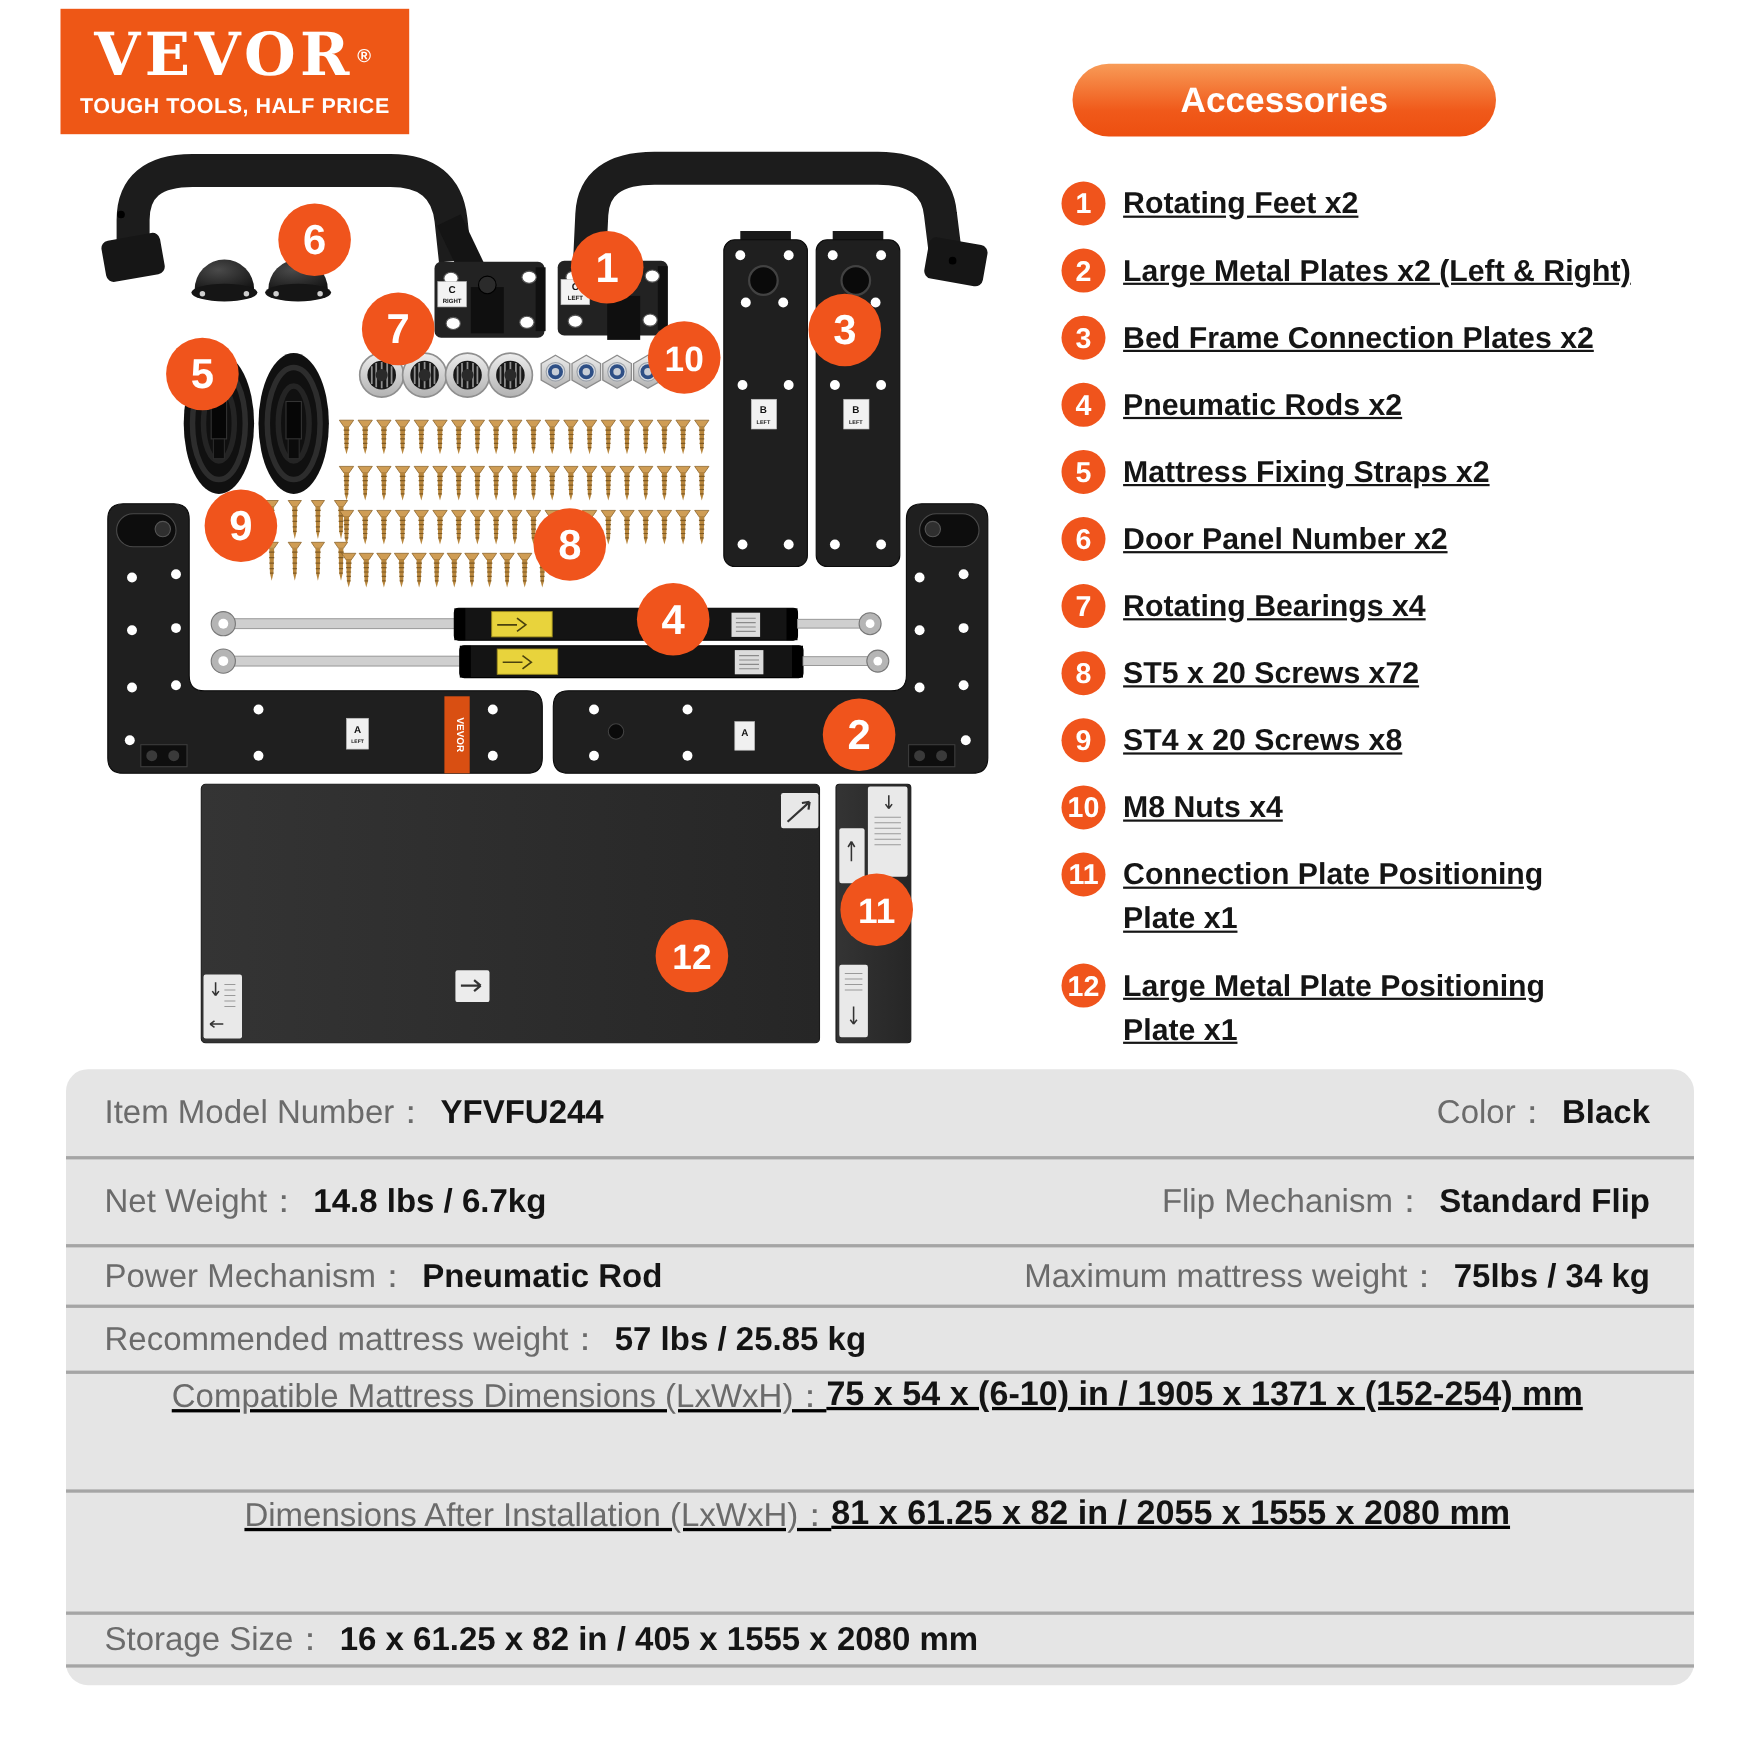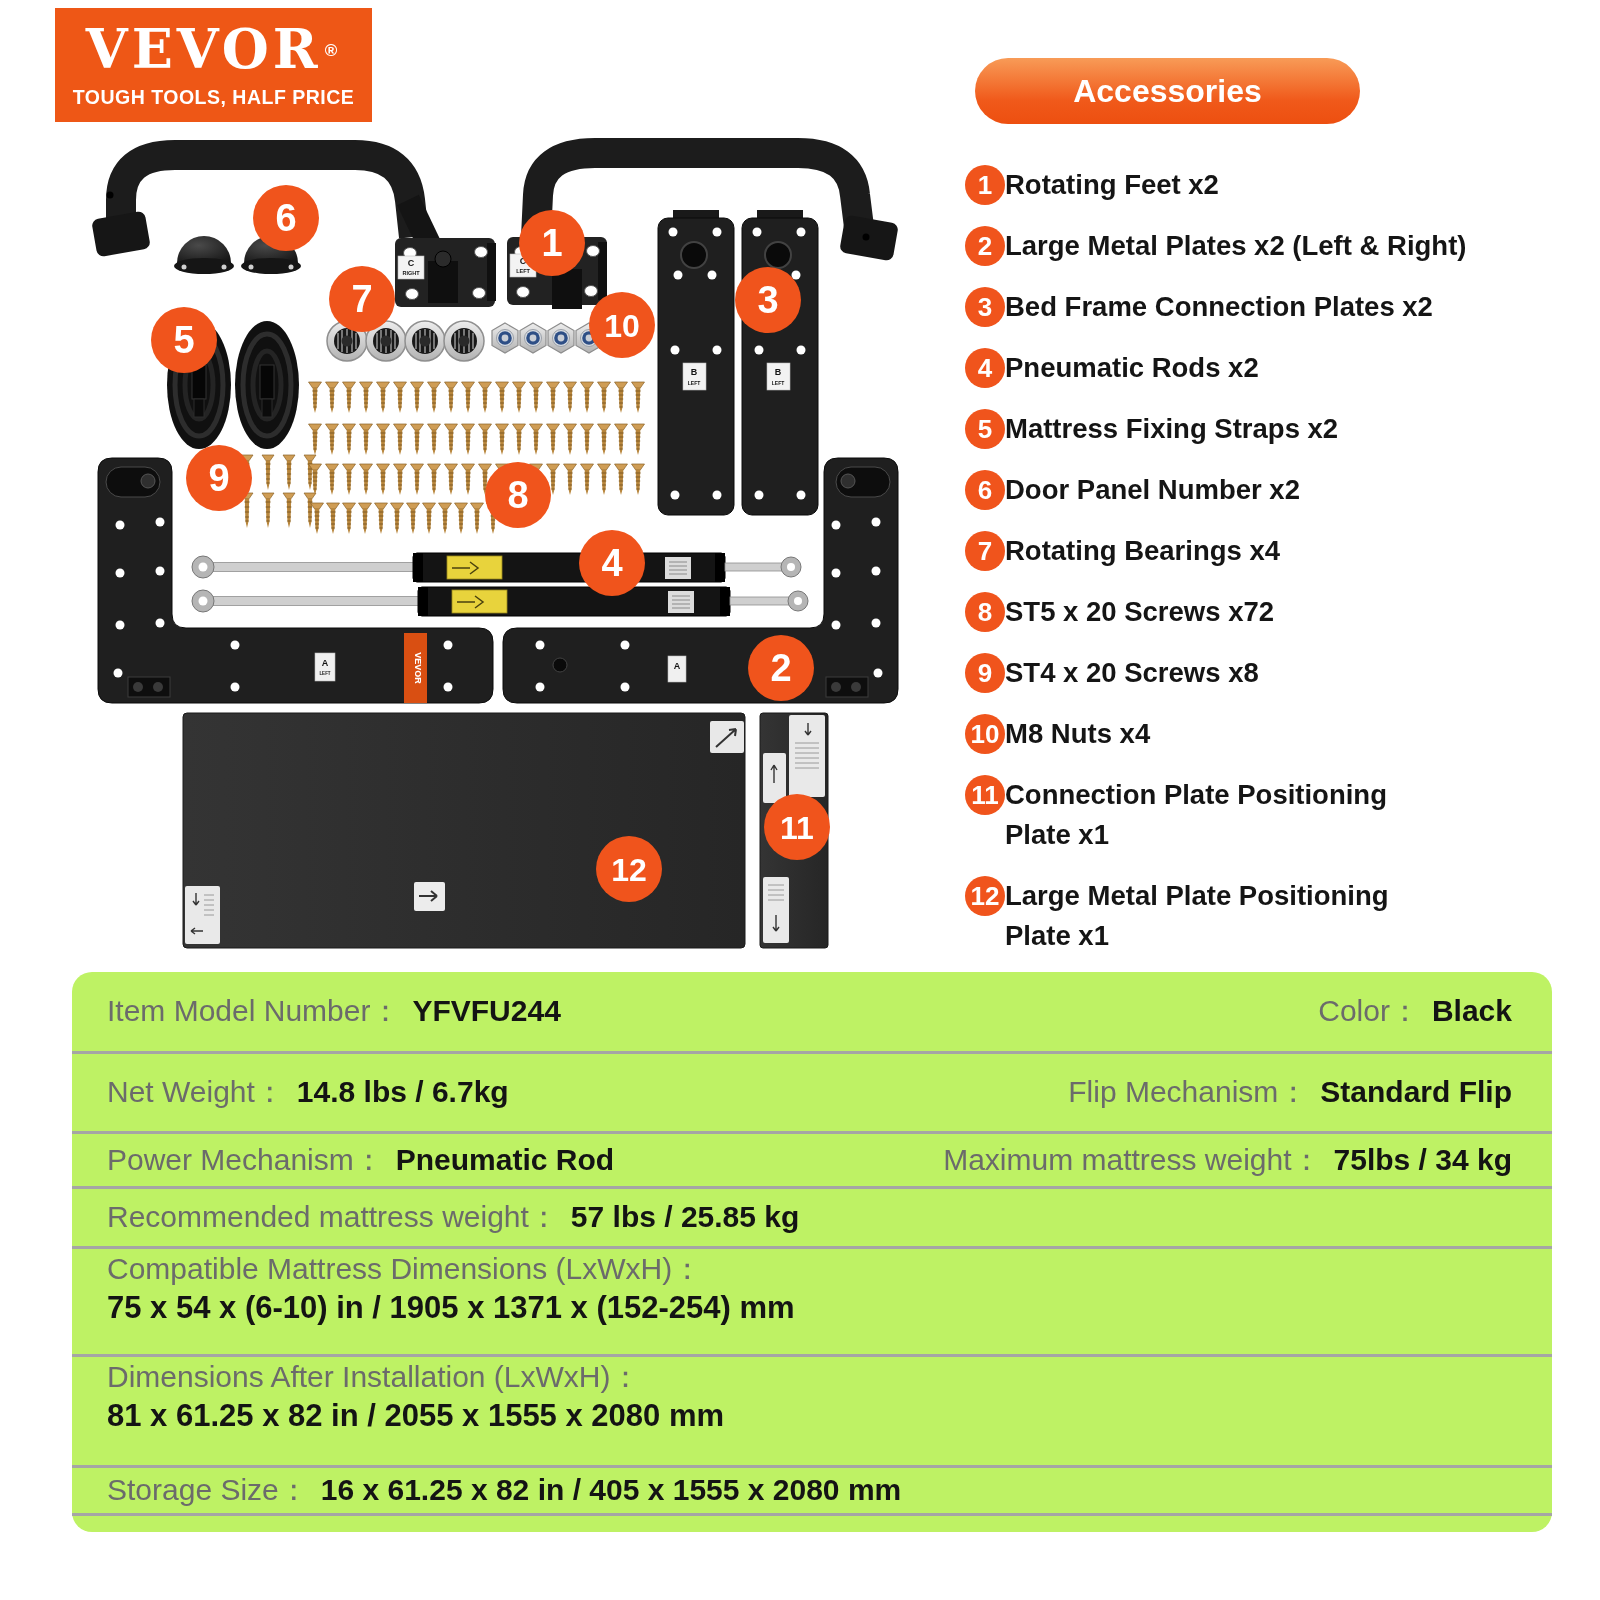--- a/index.html
+++ b/index.html
@@ -15,32 +15,32 @@
 
   
   .acc-pill{position:absolute;left:975px;top:58px;width:385px;height:66px;border-radius:34px;
         background:linear-gradient(180deg,#f89b57 0%,#f0591a 65%,#ed4f10 100%);
         display:flex;align-items:center;justify-content:center;
         color:#fff;font-weight:bold;font-size:32px;}
   .acc-list{position:absolute;left:965px;top:165px;width:580px;list-style:none;margin:0;padding:0;}
   .acc-list li{display:flex;align-items:flex-start;margin-bottom:21px;}
   .acc-num{flex:0 0 40px;width:40px;height:40px;border-radius:50%;background:#f0541c;color:#fff;
         font-weight:bold;font-size:26px;display:flex;align-items:center;justify-content:center;}
-  .acc-label{max-width:480px;color:#151515;font-weight:bold;font-size:27.5px;line-height:40px;}
+  .acc-label{margin-left:16px;max-width:480px;color:#151515;font-weight:bold;font-size:27.5px;line-height:40px;text-decoration:underline;}
 
   
-  .spec{position:absolute;left:72px;top:972px;width:1480px;height:560px;background:#bef264;
+  .spec{position:absolute;left:60px;top:972px;width:1480px;height:560px;background:#e5e5e5;
         border-radius:20px;box-sizing:border-box;display:flex;flex-direction:column;}
   .spec .row{box-sizing:border-box;padding:0 40px 0 35px;display:flex;align-items:center;
         border-bottom:3px solid #a5a5a5;font-size:30px;}
   .spec .row.cols2 .pair.right{margin-left:auto;}
   .spec .pair{white-space:nowrap;}
   .spec .lab{color:#6b6b6b;}
   .spec .val{color:#141414;font-weight:bold;margin-left:12px;}
-  .spec .row.twolines{flex-direction:column;align-items:flex-start;justify-content:flex-start;}
+  .spec .row.twolines{align-items:flex-start;justify-content:center;text-decoration:underline;}
   .spec .row.twolines .l1{color:#6b6b6b;}
   .spec .row.twolines .l2{color:#141414;font-weight:bold;font-size:31px;}
 
   
   .collage{position:absolute;left:0;top:125px;width:950px;height:840px;}
   .badge circle{fill:#f0541c;}
   .badge text{fill:#fff;font-weight:bold;font-family:"Liberation Sans",sans-serif;text-anchor:middle;}
   .plabel{fill:#131313;font-weight:bold;font-family:"Liberation Sans",sans-serif;text-anchor:middle;}
 </style>
 </head>

